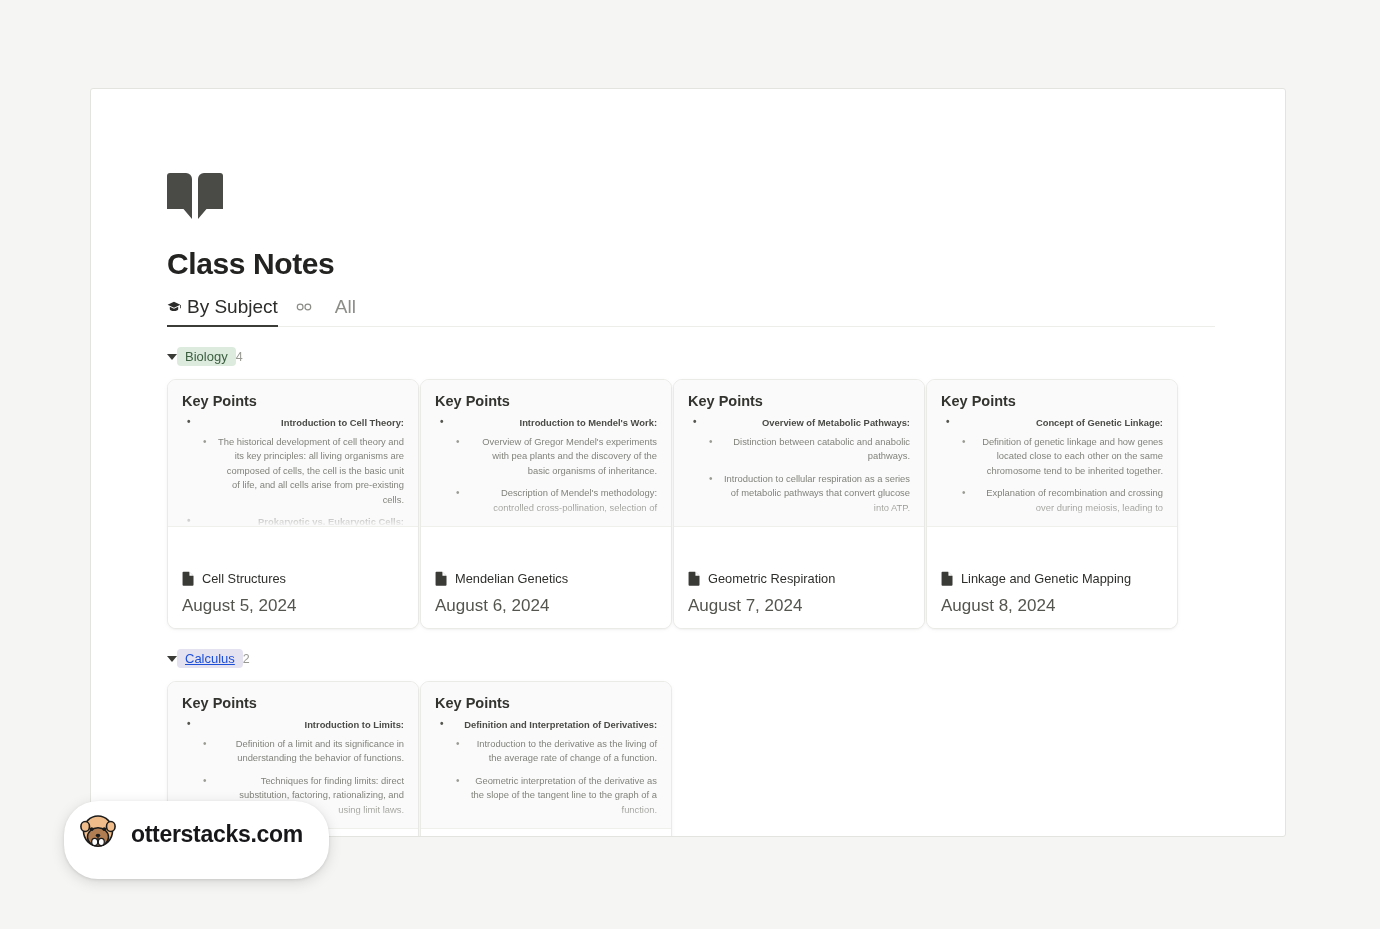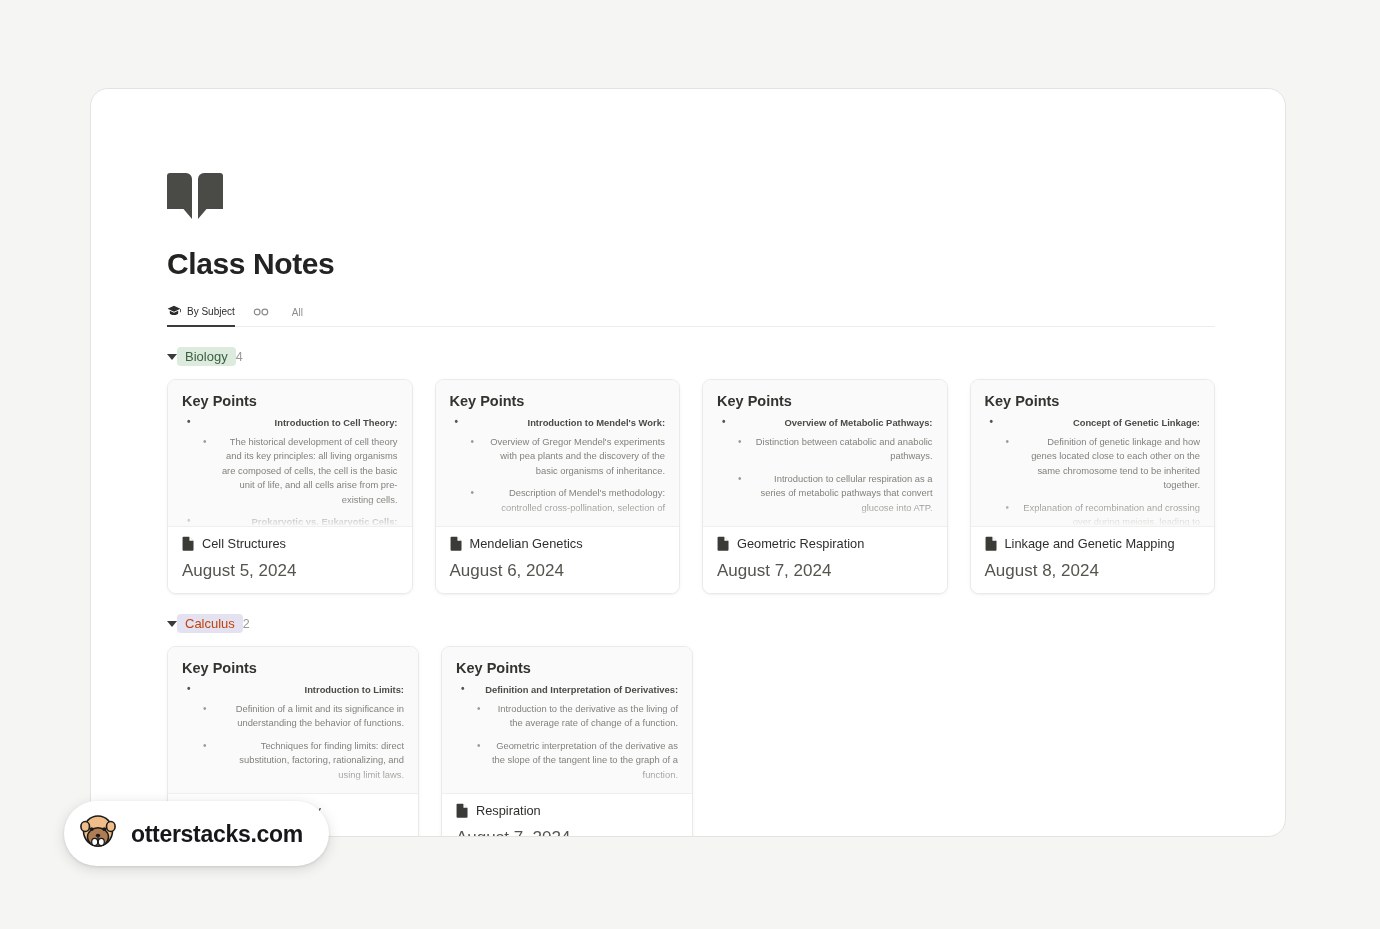--- a/index.html
+++ b/index.html
@@ -10,21 +10,21 @@
     overflow: hidden;
   }
   .page-wrap { position: relative; width: 1380px; height: 929px; }
 
   .app-window {
     position: absolute;
     left: 90px; top: 88px;
     width: 1196px; height: 749px;
     background: #ffffff;
     border: 1px solid #e3e3e0;
-    border-radius: 18px;
+    border-radius: 3px;
     overflow: hidden;
   }
 
   .content {
     position: absolute;
     left: 76px; top: 84px;
     width: 1048px;
   }
 
   
@@ -44,21 +44,21 @@
 
   
   .tabs {
     display: flex; align-items: flex-end; gap: 18px;
     border-bottom: 1px solid #ededea;
     width: 1048px;
     height: 30px;
   }
   .tab {
     display: flex; align-items: center; gap: 6px;
-    font-size: 10px; padding-bottom: 7px; cursor: pointer;
+    font-size: 19px; padding-bottom: 7px; cursor: pointer;
     position: relative; top: 1px;
   }
   .tab.active { color: #2c2c2a; border-bottom: 2px solid #3b3b38; }
   .tab.inactive { color: #8d8d88; border-bottom: 2px solid transparent; gap: 23px; }
   .tab svg { display: block; }
 
   
   .group-head {
     display: flex; align-items: center; 
     margin-top: 20px; margin-bottom: 13px;
@@ -67,21 +67,21 @@
     width: 0; height: 0; border-left: 5px solid transparent;
     border-right: 5px solid transparent; border-top: 6px solid #3a3a37;
     cursor: pointer;
   }
   .group-badge {
     font-size: 13px; font-weight: 500; padding: 2px 8px; border-radius: 4px;
   }
   .group-count { font-size: 12.5px; color: #9a9a95; }
 
   
-  .card-row { display: flex; gap: 22px; }
+  .card-row { display: flex; gap: 1px; }
   .note-card {
     width: 252px;
     background: #ffffff;
     border: 1px solid #eaeae7;
     border-radius: 9px;
     box-shadow: 0 1px 2px rgba(0,0,0,0.045), 0 1px 6px rgba(0,0,0,0.028);
     overflow: hidden;
     cursor: pointer;
     display: flex; flex-direction: column;
   }
@@ -118,32 +118,32 @@
     content: "•"; position: absolute; left: 4px; top: -1px;
     font-size: 10px; color: #9b9b94;
   }
   .card-foot {
     background: #ffffff;
     border-top: 1px solid #efefec;
     padding: 9px 14px 12px 14px;
   }
   .foot-title {
     display: flex; align-items: center; gap: 7px;
-    font-size: 12.8px; color: #2e2e2b; margin-bottom: 10px;
+    font-size: 12.8px; color: #2e2e2b; margin-bottom: 10px; margin-top: 35px;
   }
   .foot-date { font-size: 17px; color: #55554f; }
   .doc-icon { flex: 0 0 auto; display: block; }
 
   
   .watermark {
     position: absolute; left: 64px; top: 801px;
     display: flex; align-items: center; gap: 13px;
     background: #ffffff;
     border-radius: 34px;
-    padding: 11px 26px 10px 14px;
+    padding: 11px 26px 23px 14px;
     box-shadow: 0 3px 14px rgba(0,0,0,0.13), 0 1px 3px rgba(0,0,0,0.10);
   }
   .wm-text { font-size: 23px; font-weight: bold; color: #17171a; letter-spacing: -0.3px; }
 </style>
 </head>
 <body>
 
 <div class="page-wrap">
 
   <div class="app-window">
@@ -274,21 +274,21 @@
                     </svg>
                   </span>
                   <span>Linkage and Genetic Mapping</span>
                 </div>
                 <div class="foot-date">August 8, 2024</div>
               </div>
             </div>
           </div>
           <div class="group-head">
             <div class="caret"></div>
-            <span class="group-badge" style="background: rgb(228, 226, 240); color: #c2410c;">Calculus</span>
+            <span class="group-badge" style="background: rgb(228, 226, 240); color: #1d4ed8; text-decoration: underline;">Calculus</span>
             <span class="group-count">2</span>
           </div>
           <div class="card-row">
             <div class="note-card">
               <div class="card-preview h-tall">
                 <div class="prev-title">Key Points</div>
                 <ul class="lvl1">
                   <li><span>Introduction to Limits:</span><ul class="lvl2">
                       <li>Definition of a limit and its significance in understanding the behavior of functions.</li>
                       <li>Techniques for finding limits: direct substitution, factoring, rationalizing, and using limit laws.</li>

